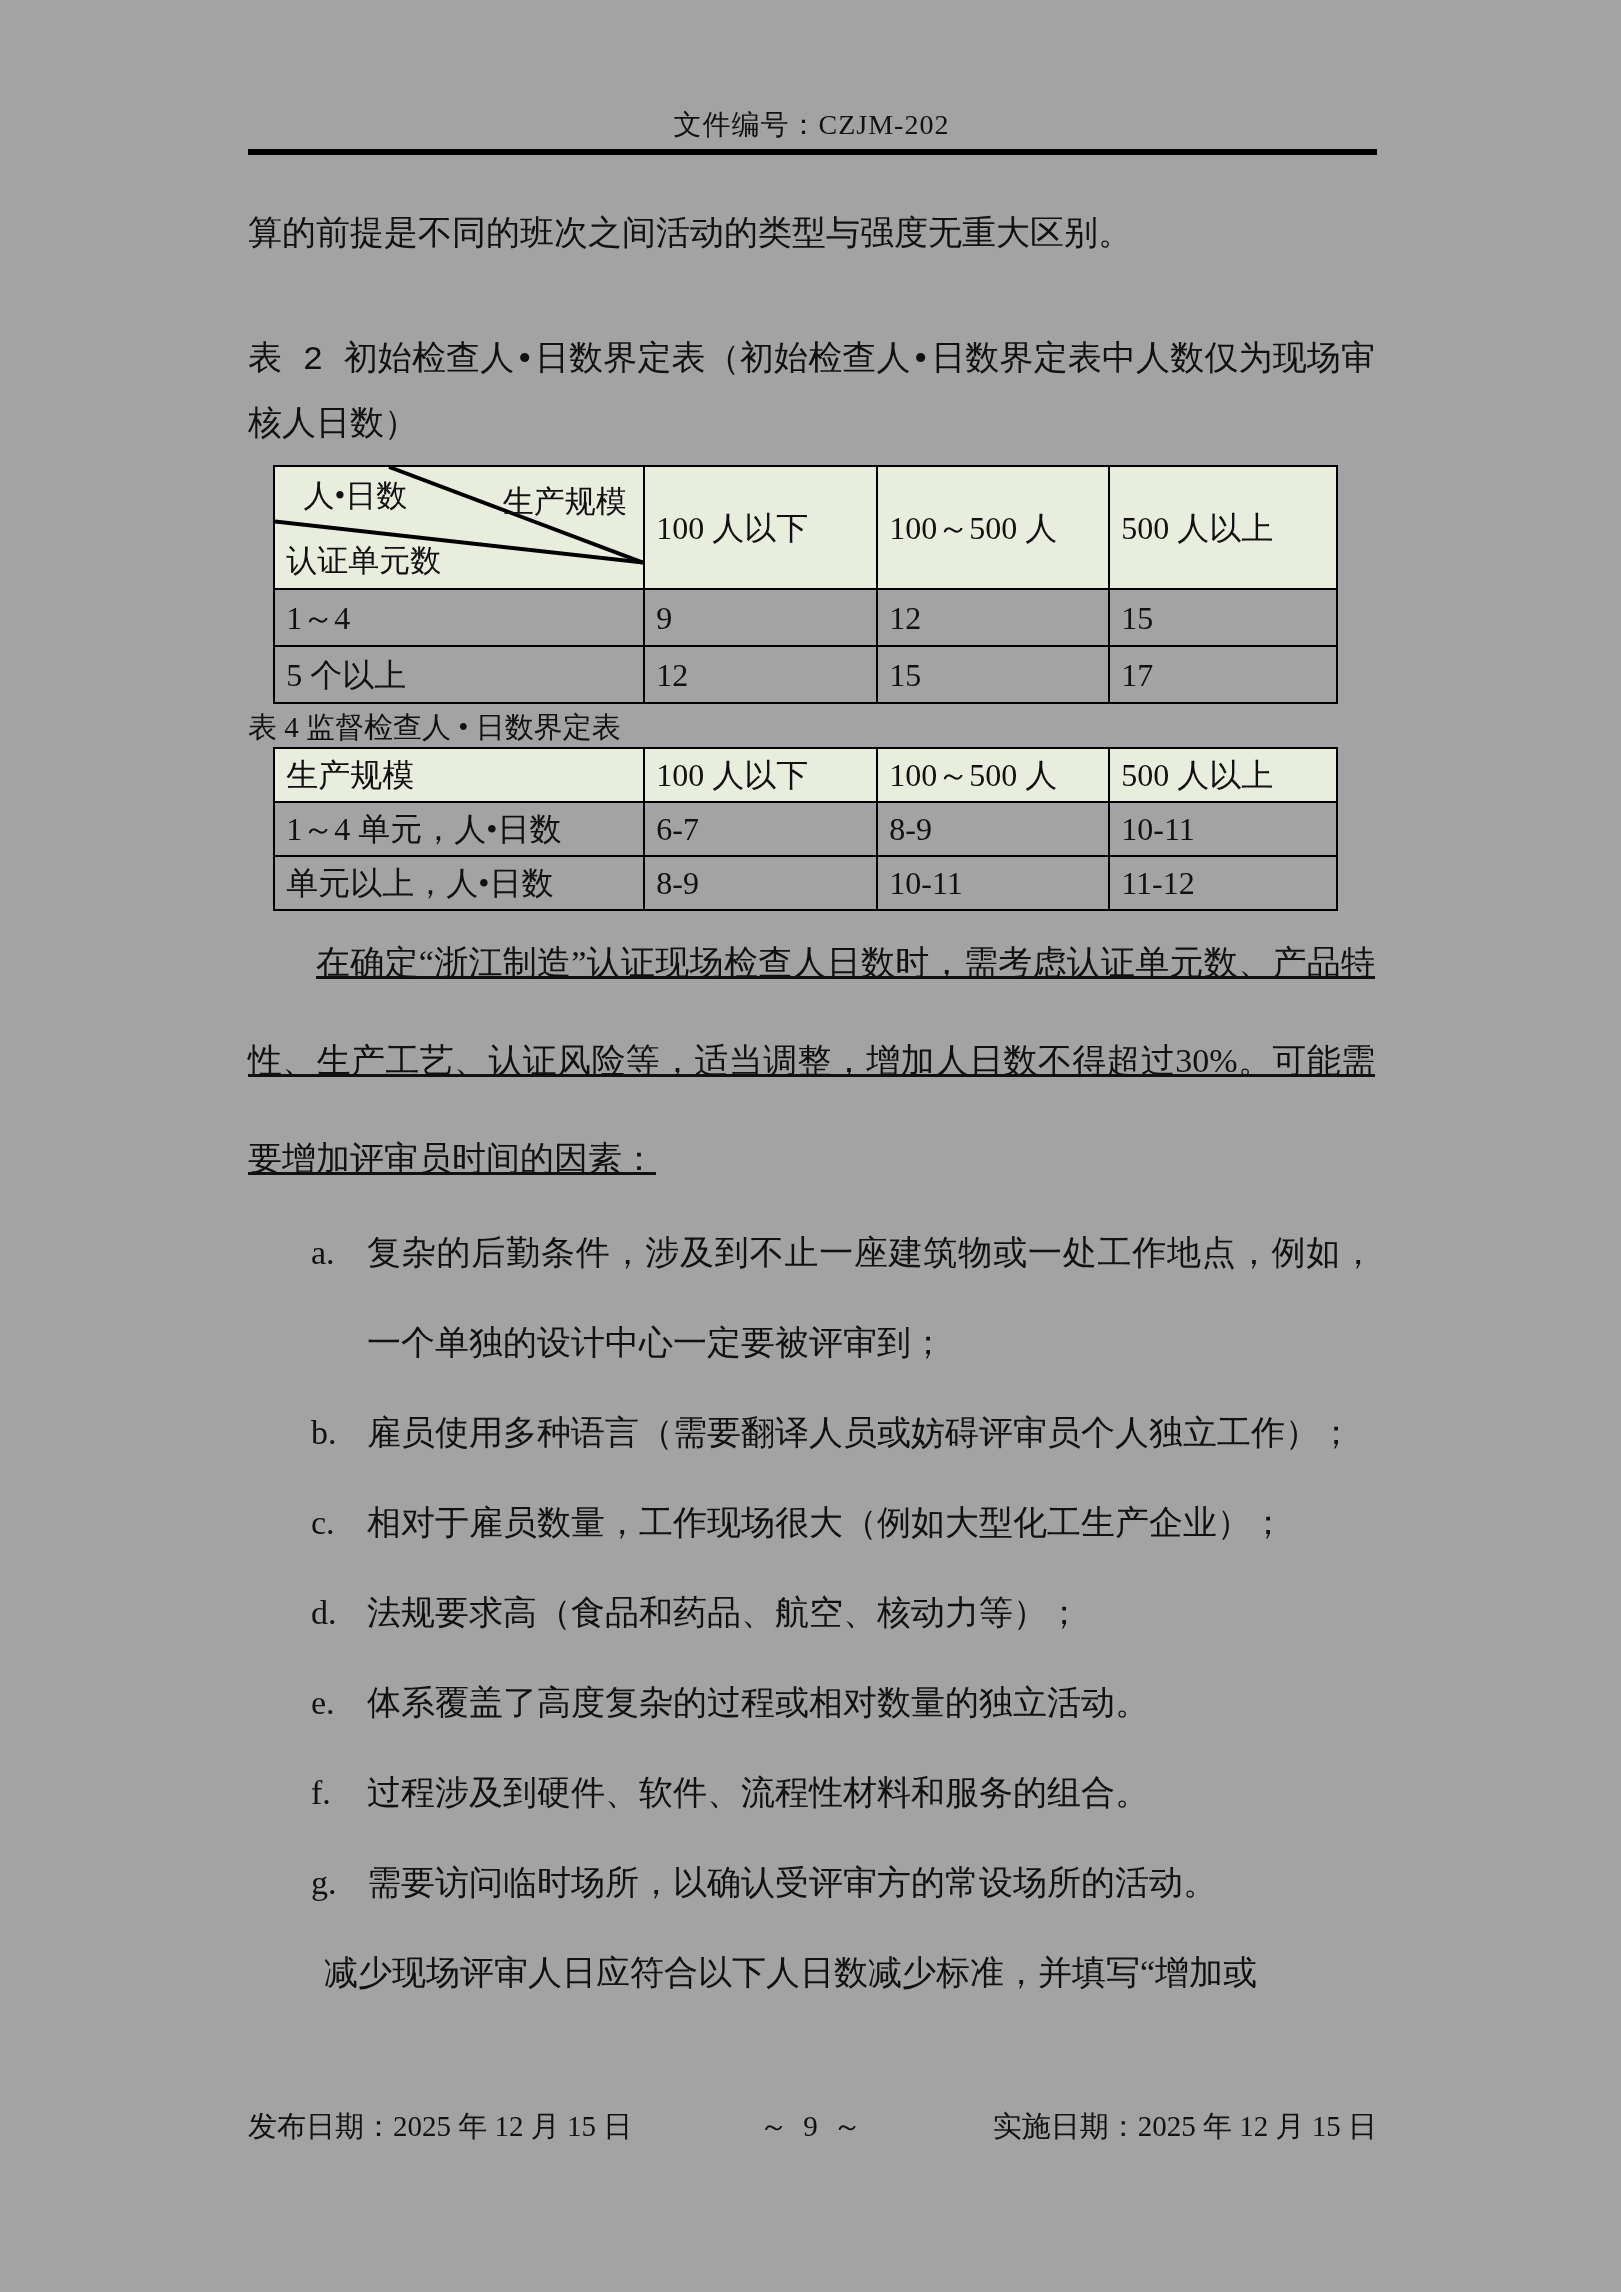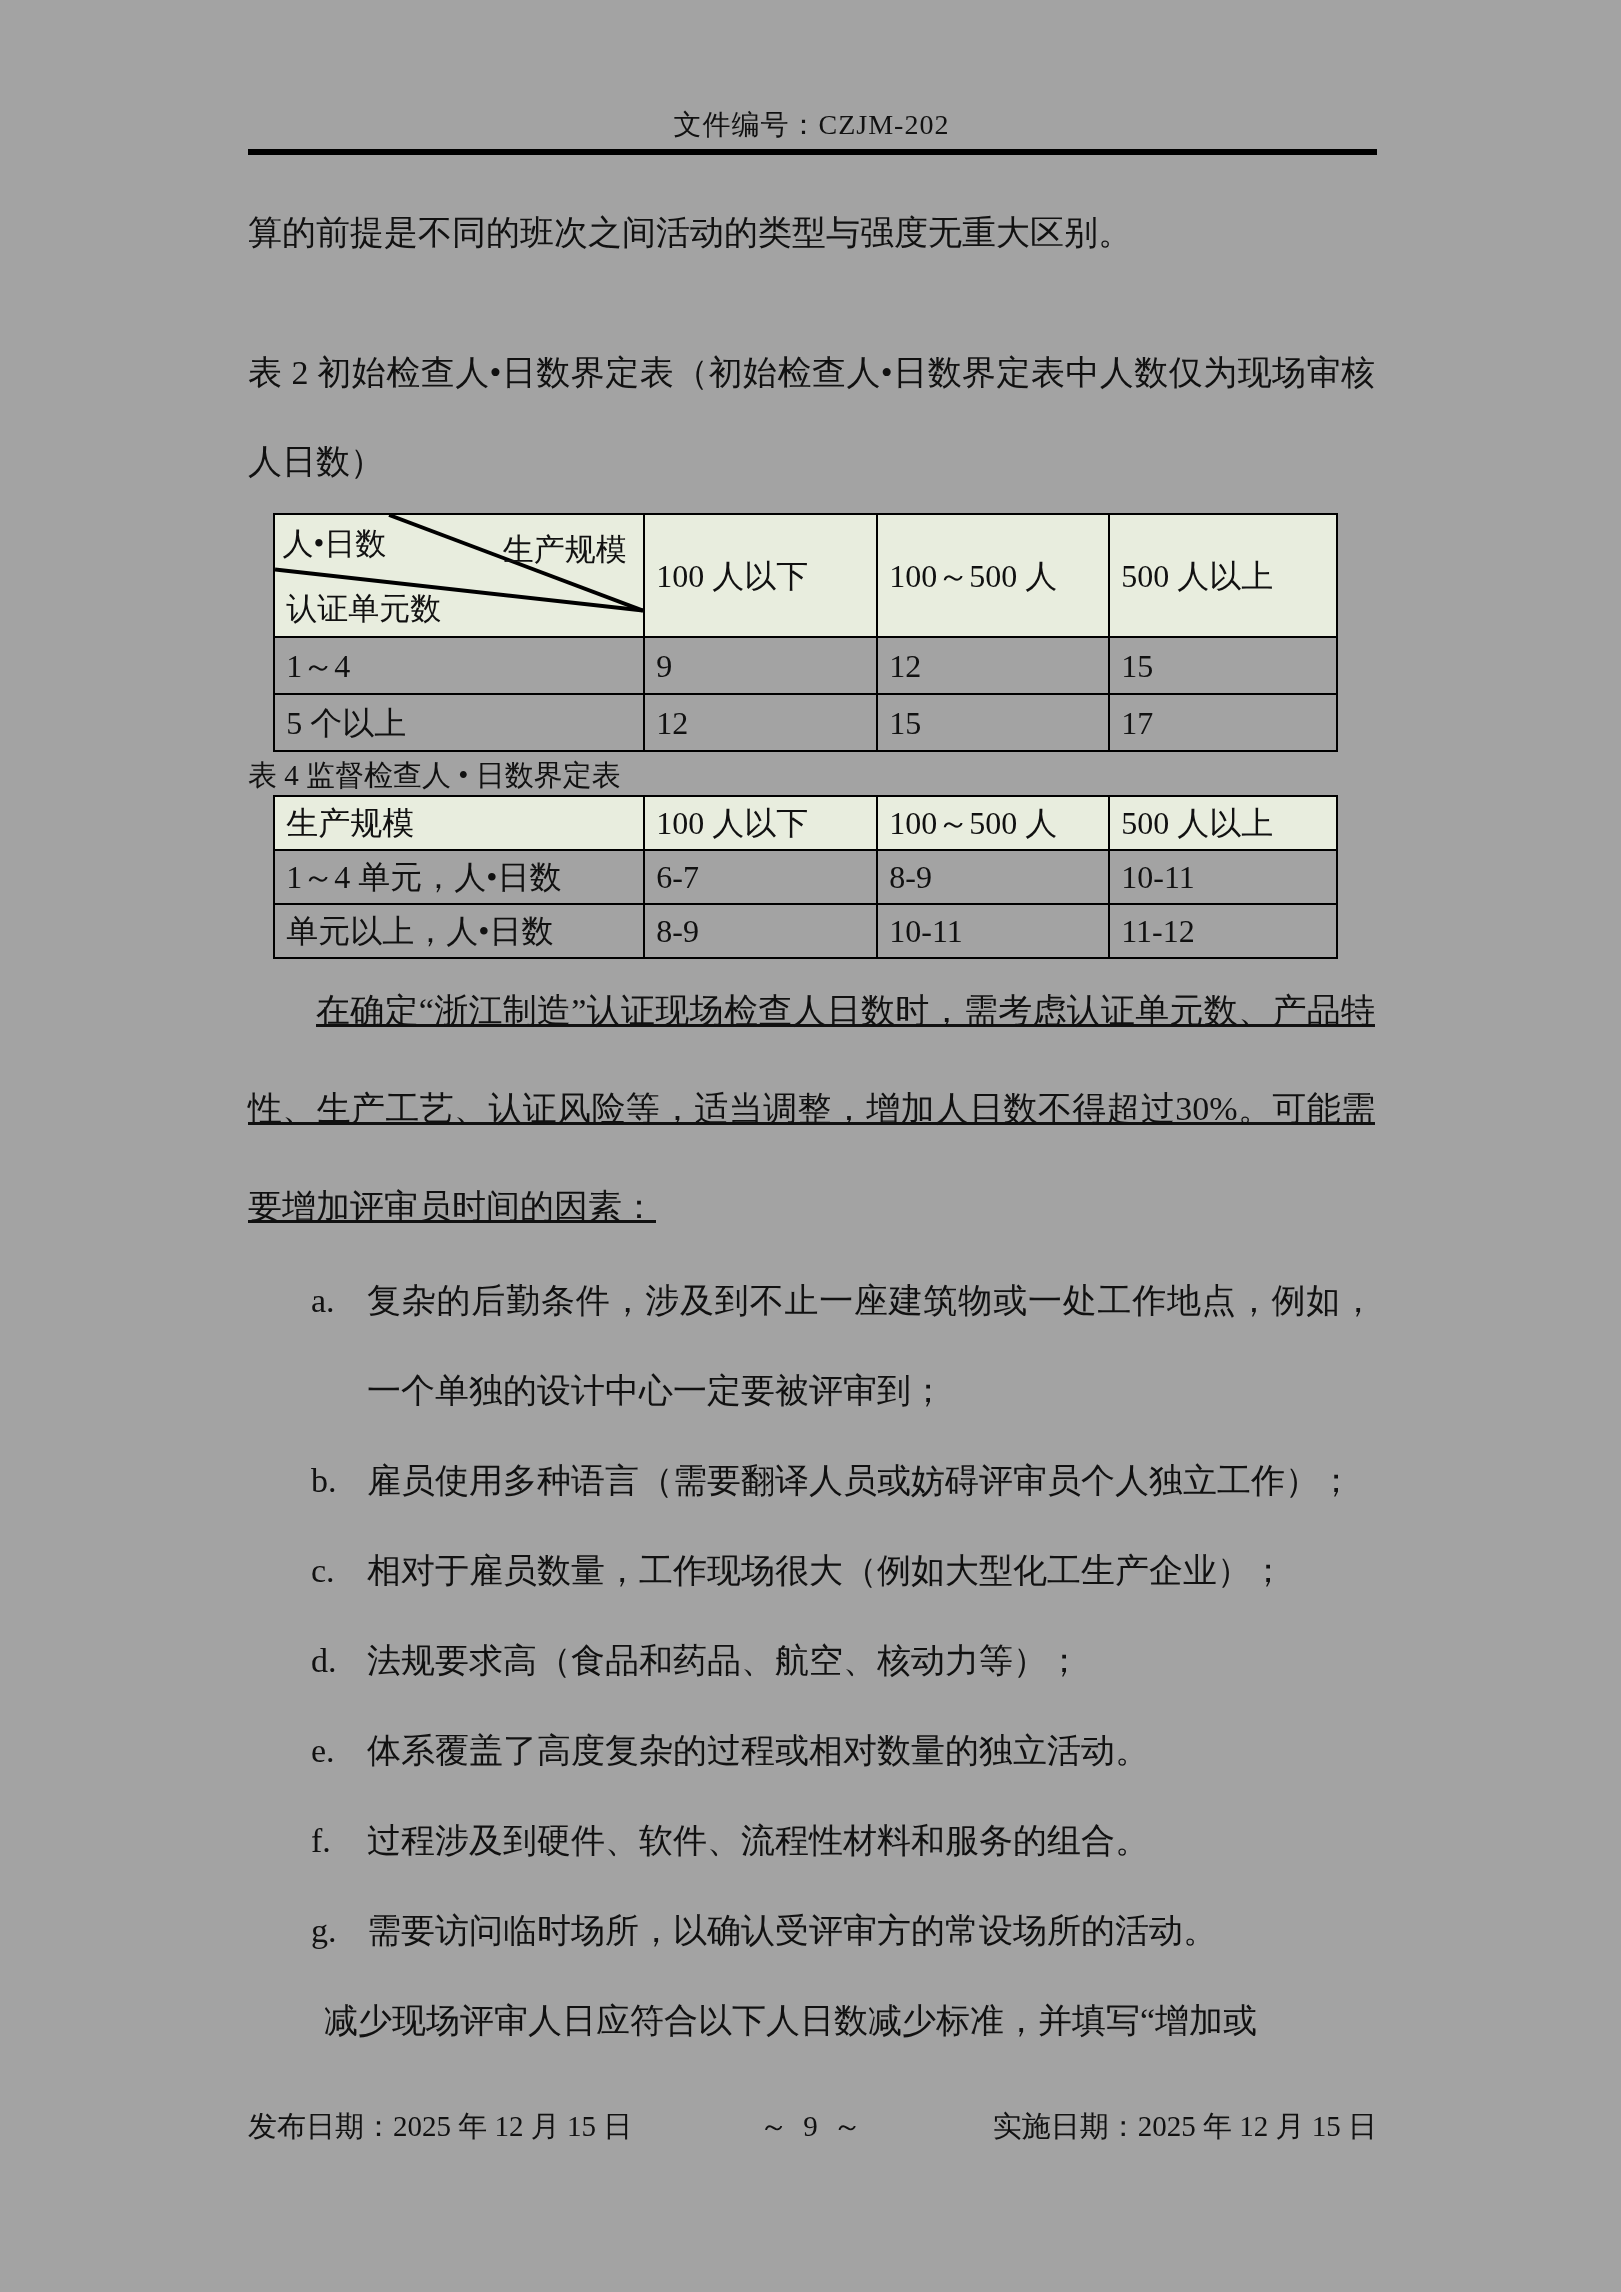--- a/index.html
+++ b/index.html
@@ -29,21 +29,21 @@
   }
   
   .content {
     position: absolute;
     top: 157px; left: 248px; width: 1127px;
     font-size: 34px;
     line-height: 103px;
     text-align: justify;
   }
   .intro-par { margin-top: 23.5px; }
-  .tbl-caption { margin-top: 44px; line-height: 89px; }
+  .tbl-caption { margin-top: 44px; line-height: 65px; font-family: Liberation Mono, monospace; }
   table {
     border-collapse: collapse;
     table-layout: fixed;
     margin-left: 24.5px;
     width: 1064px;
     border: 2.9px solid #000;
   }
   col.c1 { width: 370px; }
   col.c2 { width: 233px; }
   col.c3 { width: 232px; }
@@ -54,21 +54,21 @@
     line-height: 1.25;
     padding: 5.9px 11.8px;
     vertical-align: middle;
     text-align: left;
   }
   .tbl2 { margin-top: 7.8px; }
   .tbl2 .hdr td { background: #e8edde; height: 123px; }
   .tbl2 .datarow td { height: 57px; border-radius: 24px; }
   .diag-cell { position: relative; padding: 0; }
   .diag-cell svg { position: absolute; inset: 0; width: 100%; height: 100%; }
-  .diag-tl { position: absolute; top: 9.8px; left: 8px; font-size: 31px; }
+  .diag-tl { position: absolute; top: 9.8px; left: 29px; font-size: 31px; }
   .diag-tr { position: absolute; top: 15.7px; right: 15.7px; font-size: 31px; }
   .diag-bl { position: absolute; bottom: 7.8px; left: 11.8px; font-size: 31px; }
   .tbl4-caption { margin-top: 3.9px; font-size: 29px; line-height: 39px; text-align: left; }
   .tbl4 .hdr td { background: #e8edde; height: 51px; }
   .tbl4 .datarow td { height: 51px; }
   .adjust-par { margin-top: 3.9px; line-height: 98px; text-indent: 2em; text-decoration: underline; }
   .factor-list { margin-top: 0; }
   .factor-item { position: relative; line-height: 90px; padding-left: 119px; }
   .factor-letter {
     position: absolute; left: 63px; top: 0;

